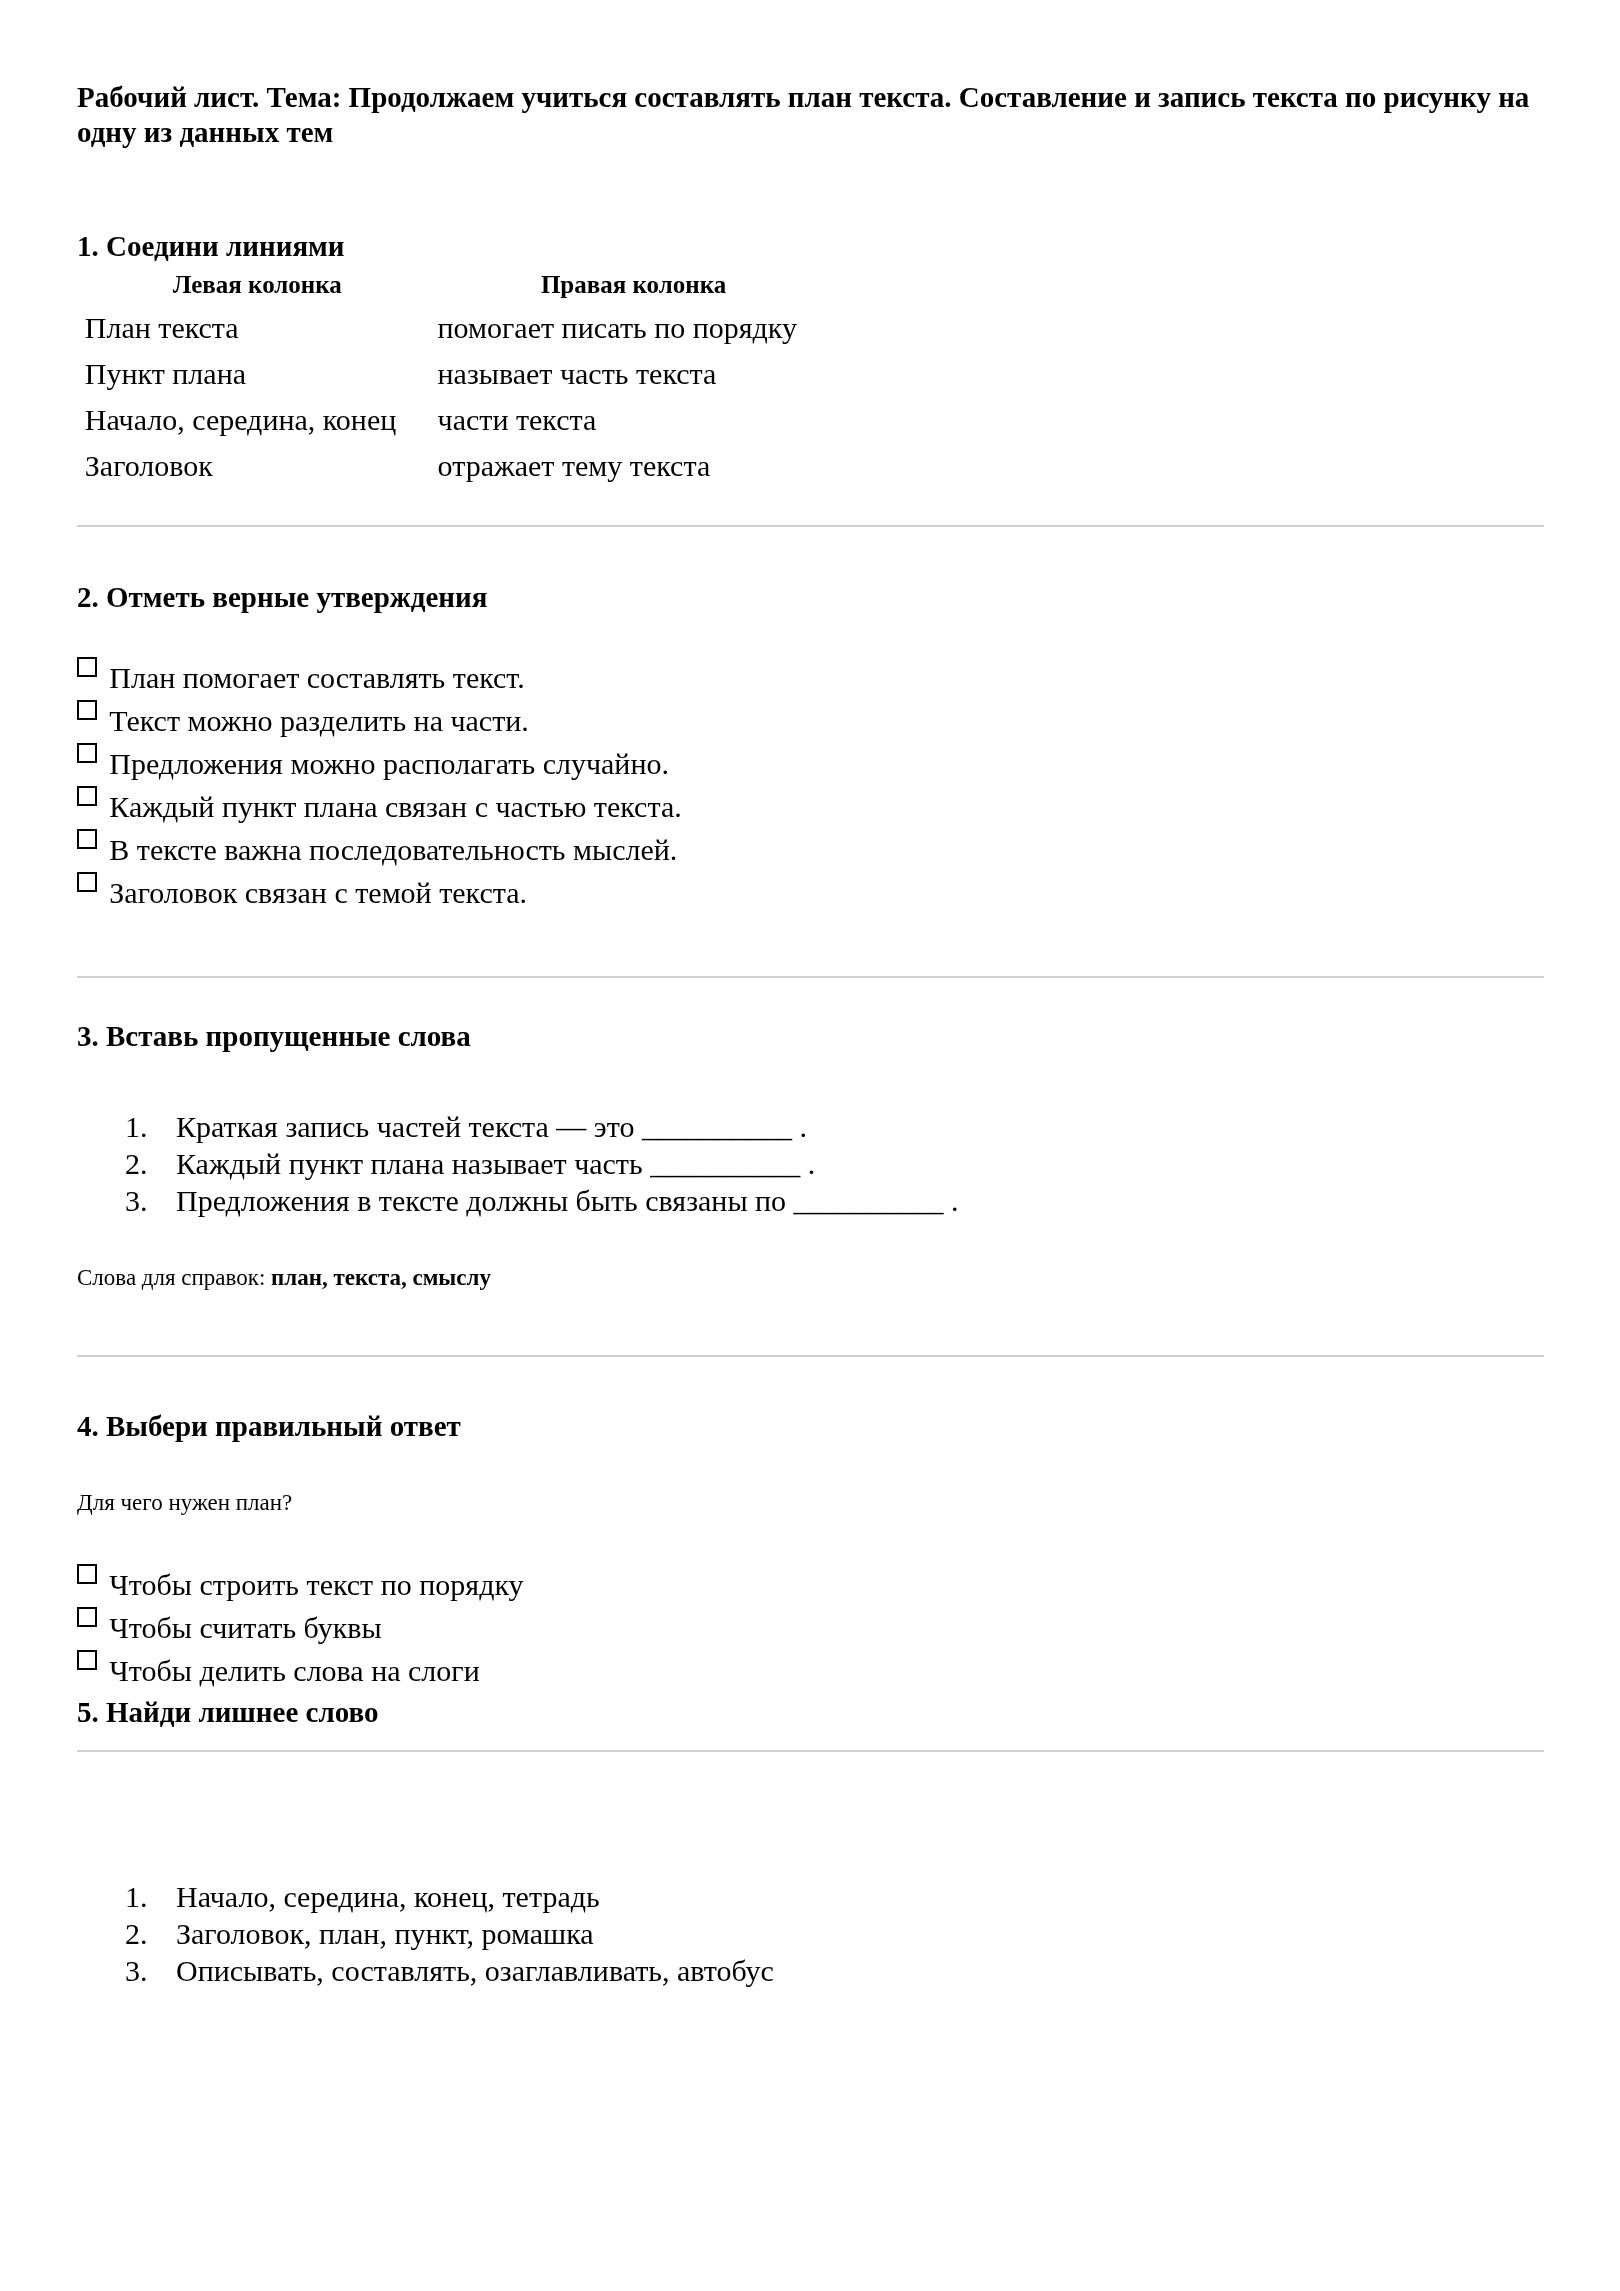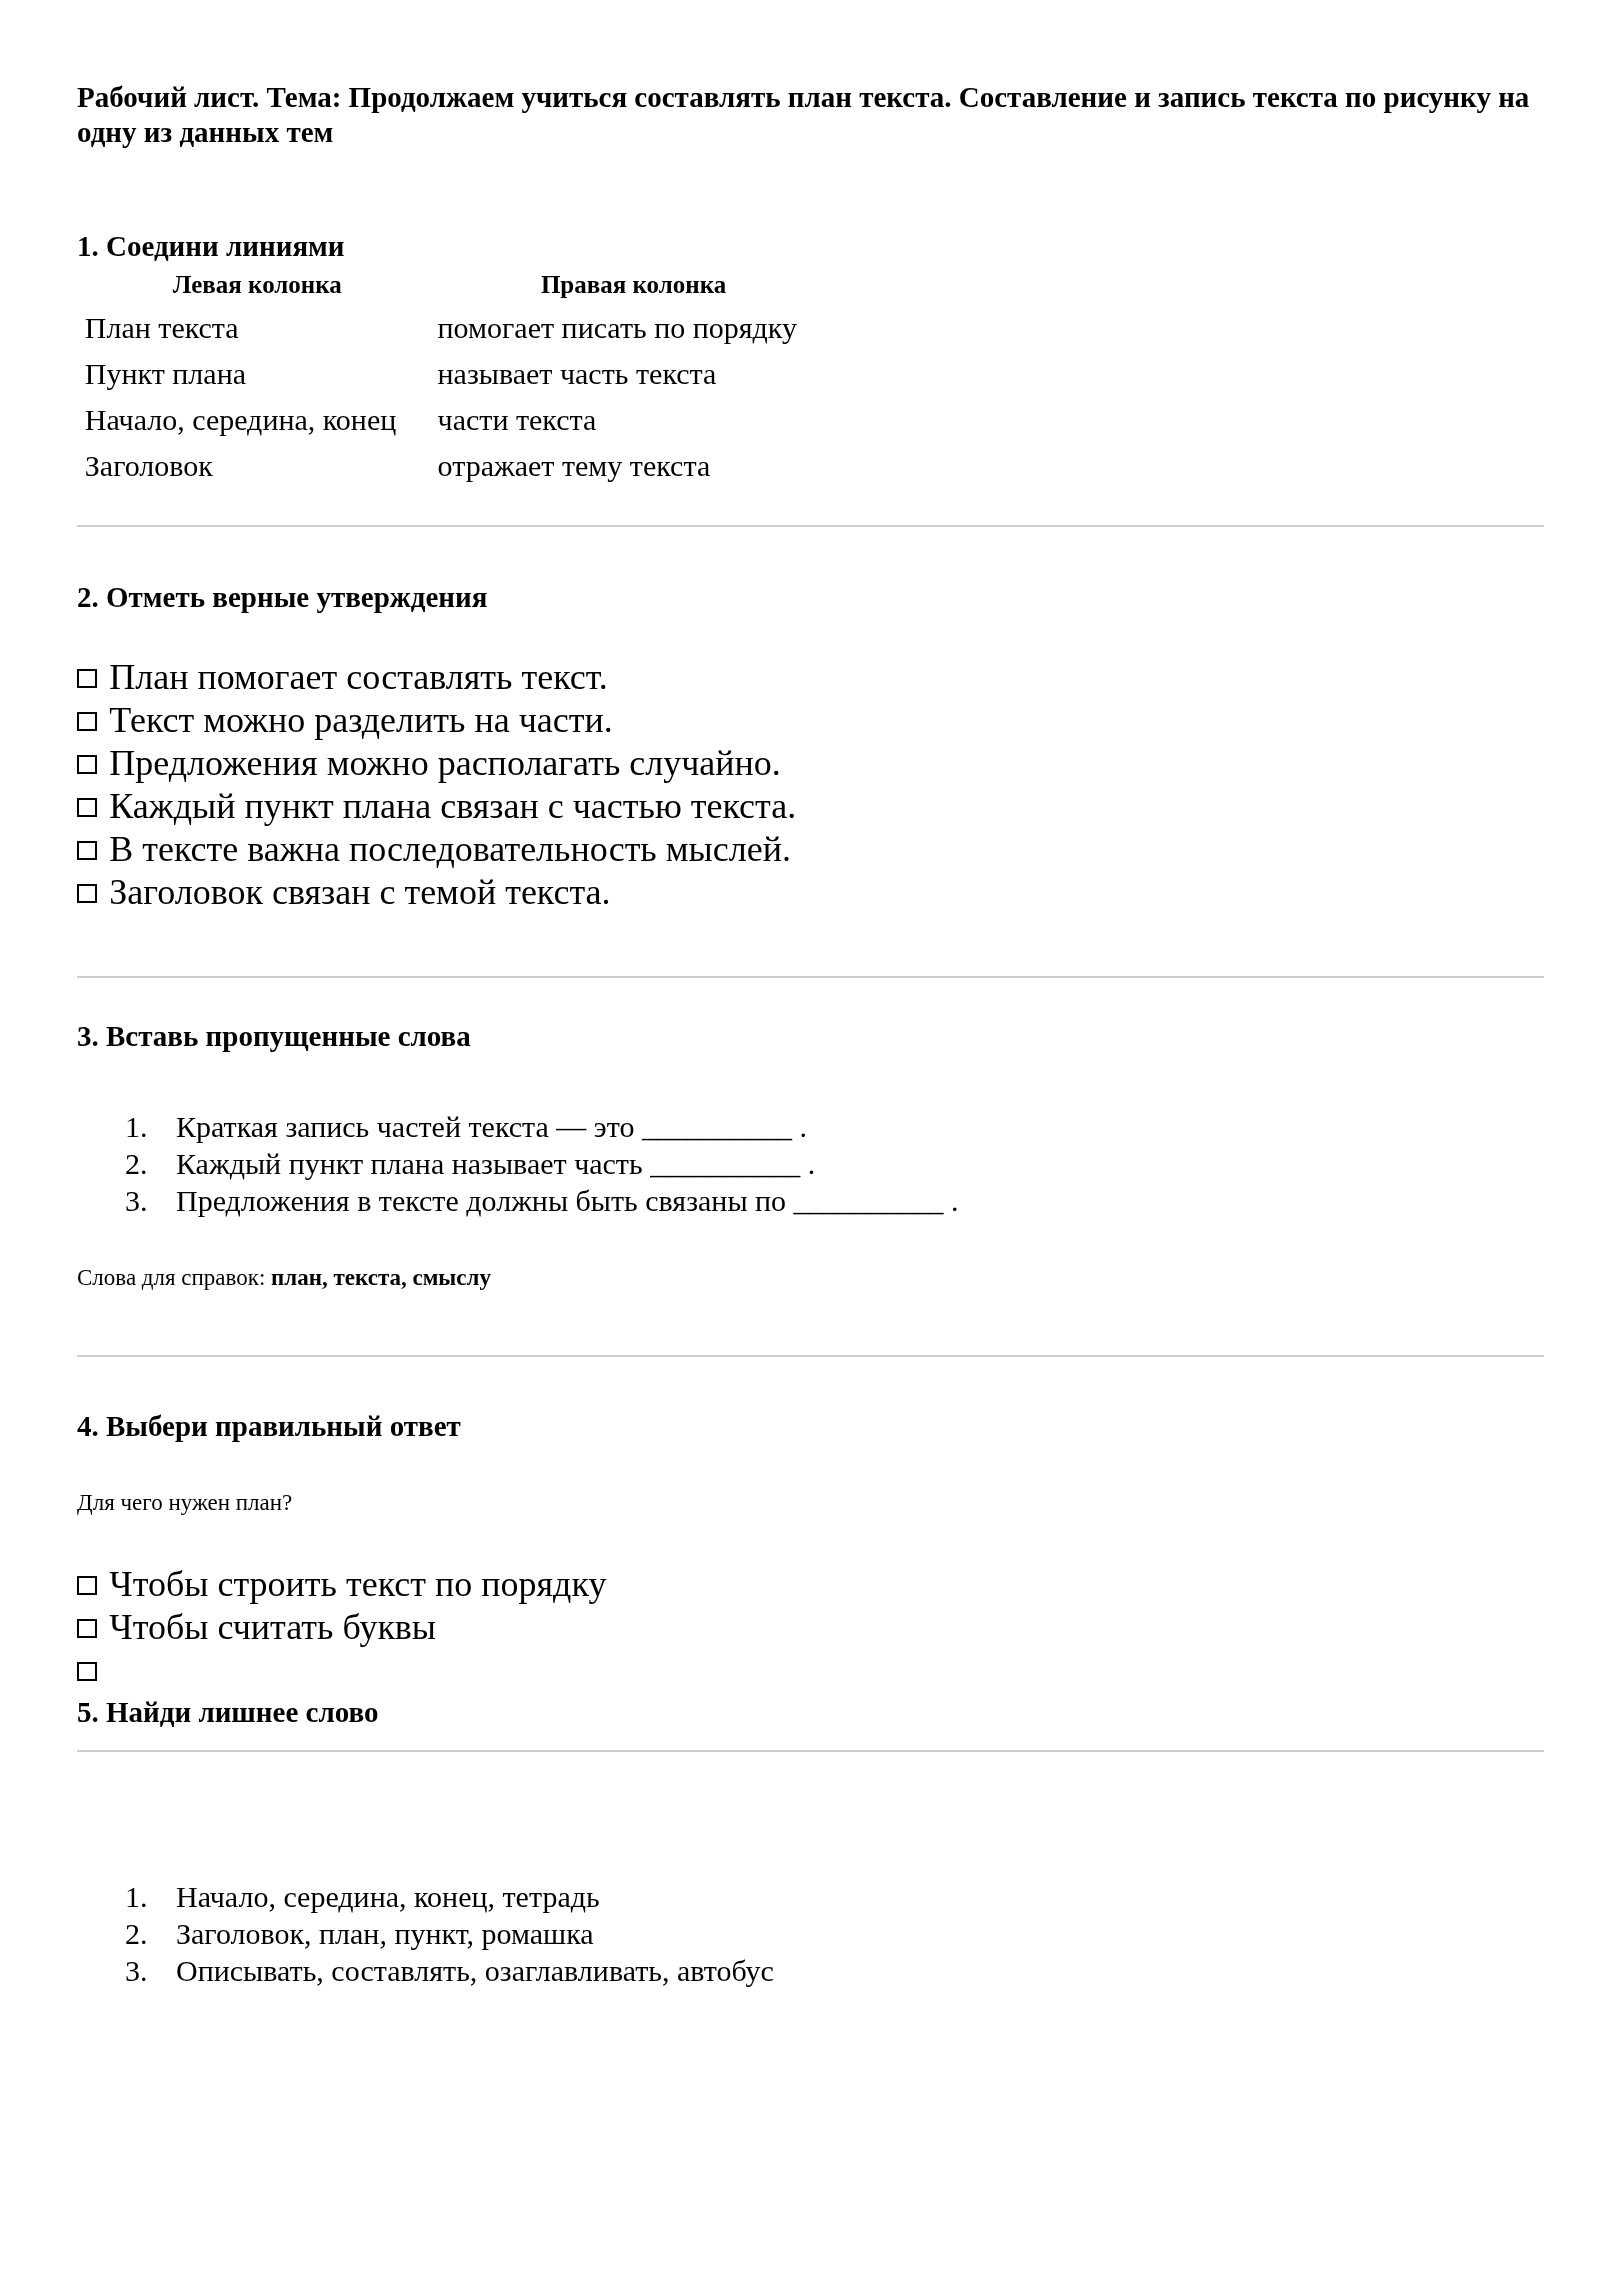--- a/index.html
+++ b/index.html
@@ -27,21 +27,21 @@
       text-align: center; height: 43px; vertical-align: top;
     }
     .match-table td {
       font-size: 30px; line-height: 35px; padding: 0 3.9px; height: 46px;
       vertical-align: top; white-space: nowrap;
     }
     .match-table .col-left { width: 345px; }
     .match-table .col-right { width: 392px; }
     
     .cb-list { position: absolute; left: 0; margin: 0; padding: 0; list-style: none; }
-    .cb-item { font-size: 36px; line-height: 43px; height: 43px; white-space: nowrap; display: flex; align-items: center; }
+    .cb-item { font-size: 30px; line-height: 43px; height: 43px; white-space: nowrap; display: flex; }
     .cb-box {
       display: inline-block; width: 19.6px; height: 19.6px; border: 2px solid #000;
       margin-right: 12.7px; box-sizing: border-box; position: relative; top: 1px; flex: none;
     }
     
     .num-list { position: absolute; left: 0; margin: 0; padding: 0; list-style: none; }
     .num-item { font-size: 30px; line-height: 37px; height: 37px; white-space: nowrap; position: relative; padding-left: 99px; }
     .num-marker { position: absolute; left: 48px; }
     .blank { letter-spacing: 0; }
     .bold { font-weight: bold; }
@@ -143,20 +143,21 @@
     <li class="cb-item">
       <span class="cb-box"></span>
       <span>Чтобы строить текст по порядку</span>
     </li>
     <li class="cb-item">
       <span class="cb-box"></span>
       <span>Чтобы считать буквы</span>
     </li>
     <li class="cb-item">
       <span class="cb-box"></span>
+      <span>Чтобы делить слова на слоги</span>
     </li>
   </ul>
 
   <div class="rule" style="top:1750px;"></div>
 
   <div class="abs h" style="top:1695px;">5. Найди лишнее слово</div>
 
   <ol class="num-list" style="top:1878px;">
     <li class="num-item">
       <span class="num-marker">1.</span><span>Начало, середина, конец, тетрадь</span>

